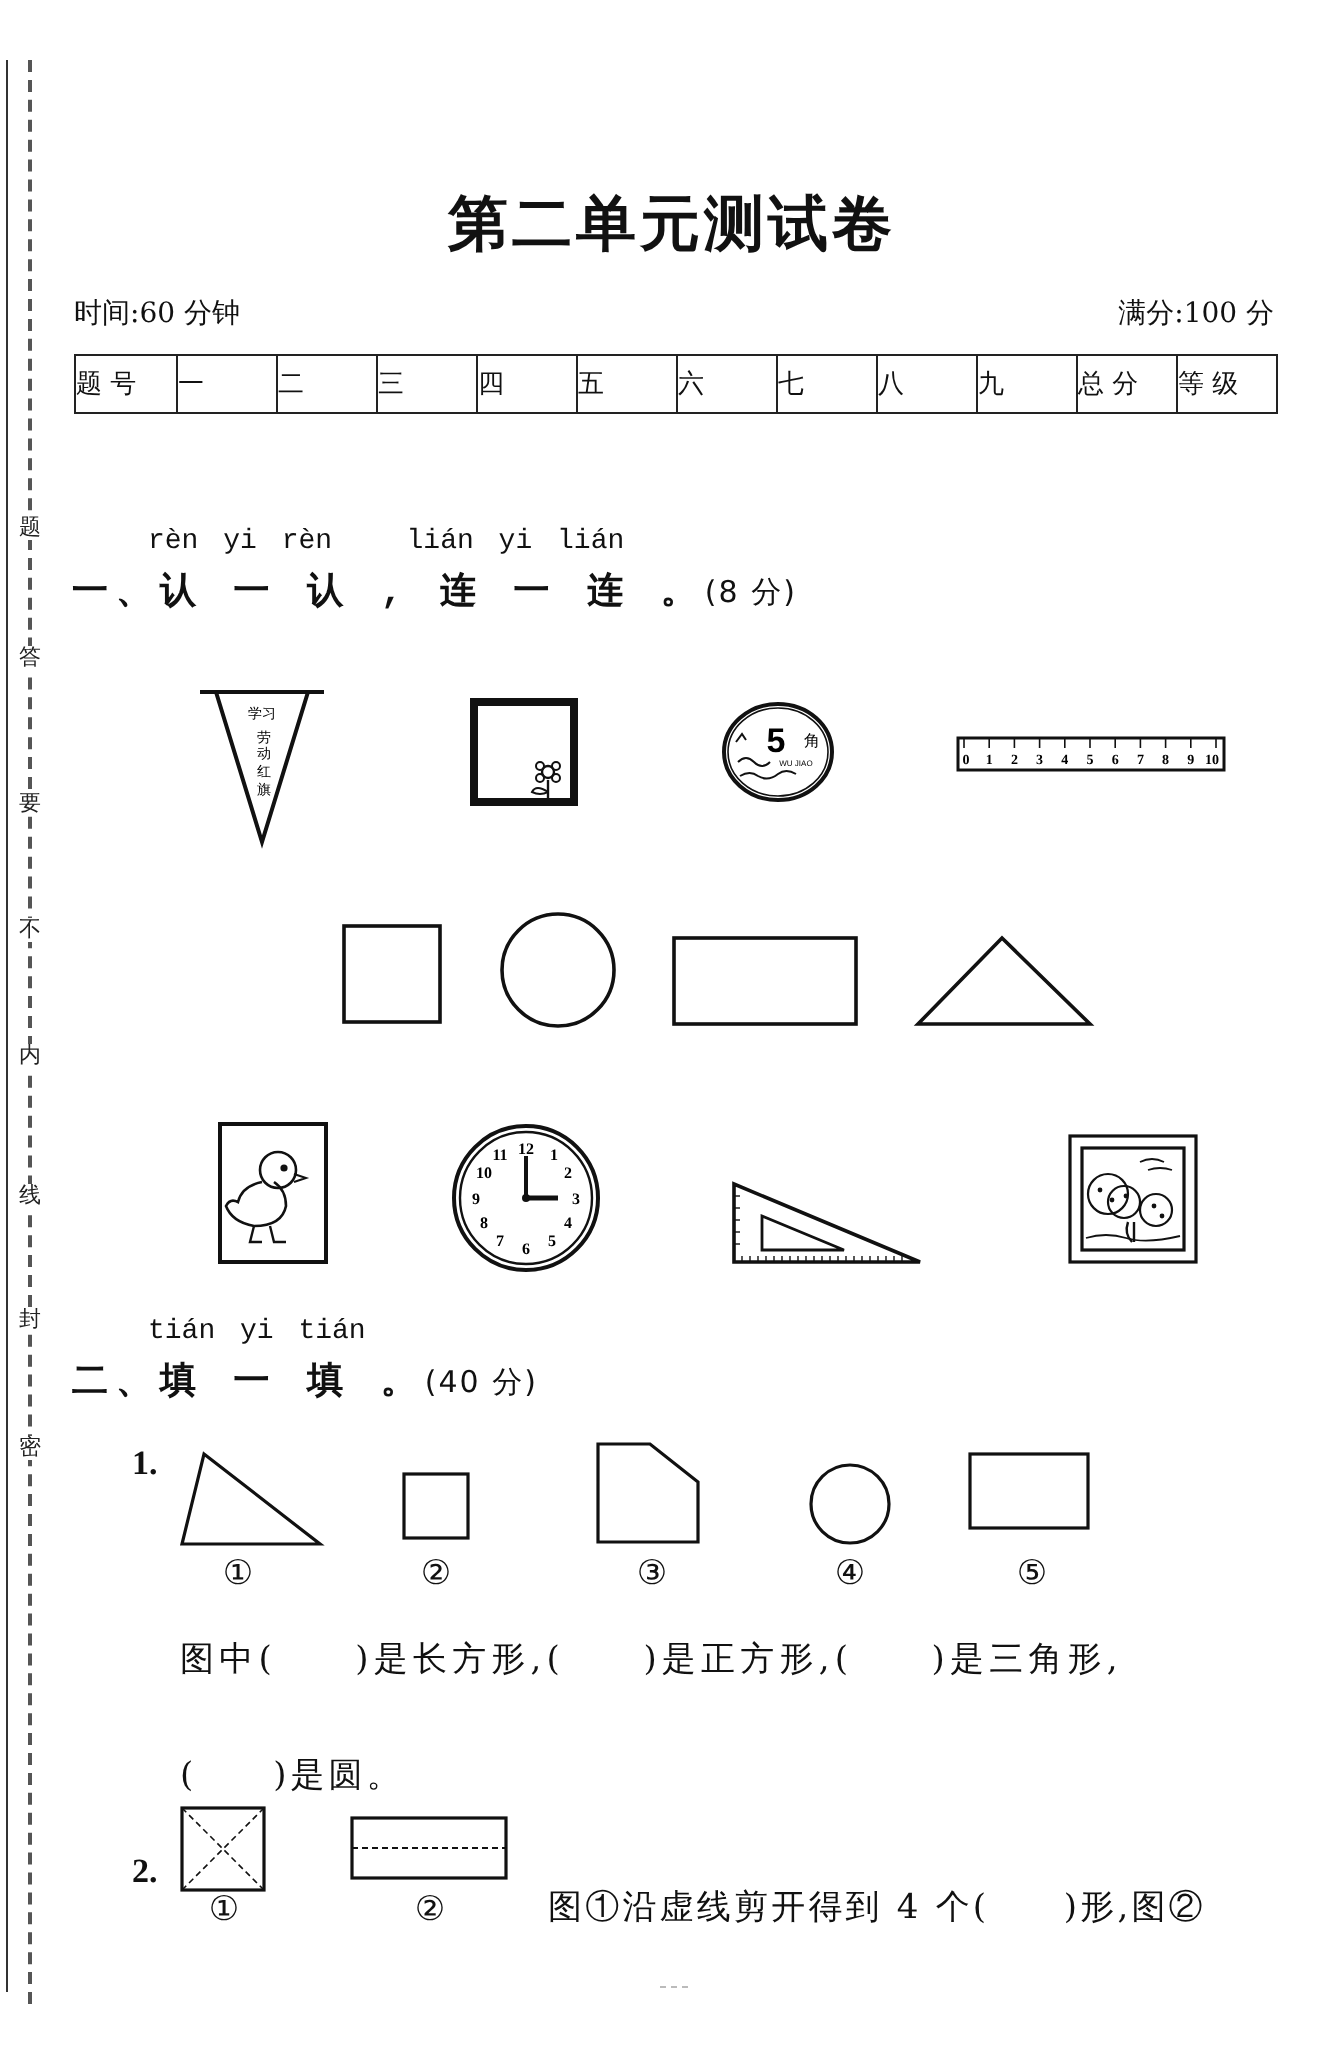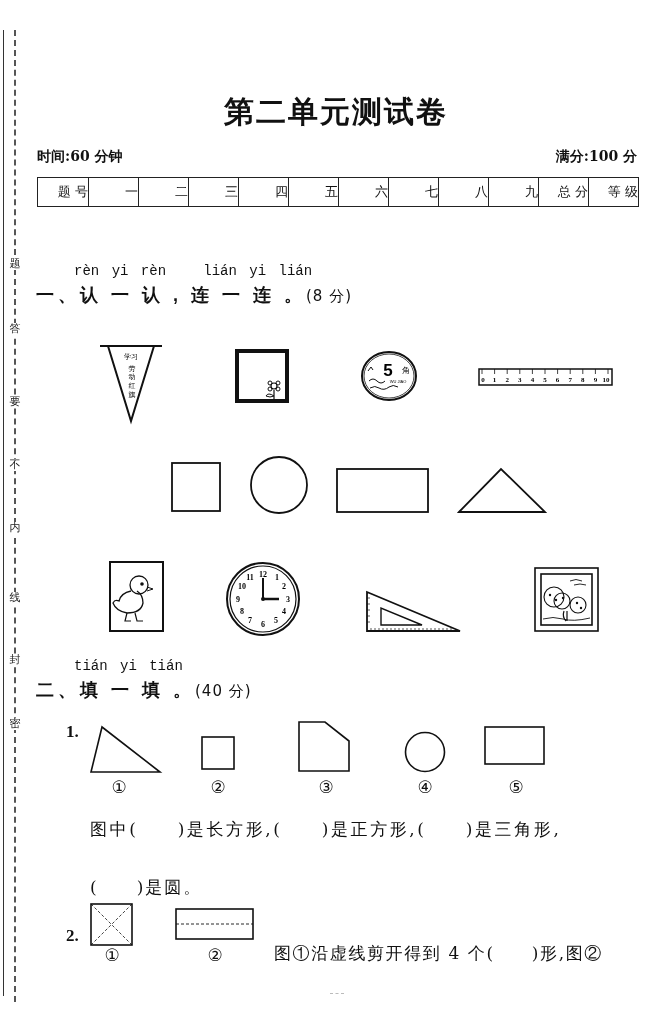--- a/index.html
+++ b/index.html
@@ -5,28 +5,28 @@
   html, body { margin:0; padding:0; background:#ffffff; }
   body { width:672px; height:1024px; position:relative; overflow:hidden;
          font-family:"DejaVu Serif", "Liberation Serif", serif; color:#111; }
   .abs { position:absolute; }
   .binding-solid { left:3px; top:30px; width:1px; height:966px; background:#333; }
   .binding-dash { left:14px; top:30px; width:0; height:972px; border-left:2px dashed #555; }
   .binding-text { left:6px; width:18px; font-size:11px; text-align:center; background:#fff;
                   font-family:"DejaVu Sans", sans-serif; line-height:12px; color:#222; }
   .title { left:0; width:672px; top:92px; text-align:center; font-size:30px; font-weight:bold;
            letter-spacing:2px; font-family:"DejaVu Serif", serif; }
-  .meta { top:148px; font-size:14px; font-weight:bold; }
+  .meta { top:148px; font-size:14px; font-weight:normal; }
   table.score { position:absolute; left:37px; top:177px; border-collapse:collapse;
                 font-family:"DejaVu Sans", sans-serif; font-size:13px; }
-  table.score td { border:1.5px solid #222; height:28px; text-align:right; padding:0; }
+  table.score td { border:1.5px solid #222; height:28px; text-align:left; padding:0; }
   table.score td.c0 { width:50px; }
   table.score td.cn { width:49px; }
   .pinyin { font-family:Liberation Mono, monospace; font-size:14px; }
-  .sec-head { font-family:Liberation Sans, sans-serif; font-size:18px; font-weight:bold; letter-spacing:4px; }
+  .sec-head { font-family:Liberation Mono, monospace; font-size:18px; font-weight:bold; letter-spacing:4px; }
   .score-note { font-family:"DejaVu Sans", sans-serif; font-size:15px; font-weight:normal; letter-spacing:1px; }
   .qnum { font-family:"Liberation Serif", serif; font-weight:bold; font-size:17px; }
   .circ { font-family:"DejaVu Sans", sans-serif; font-size:17px; text-align:center; width:30px; }
   .qtext { font-family:"DejaVu Serif", serif; font-size:17px; letter-spacing:2px; }
   svg { position:absolute; overflow:visible; }
 </style>
 </head>
 <body>
 
 <div class="abs binding-solid"></div>

